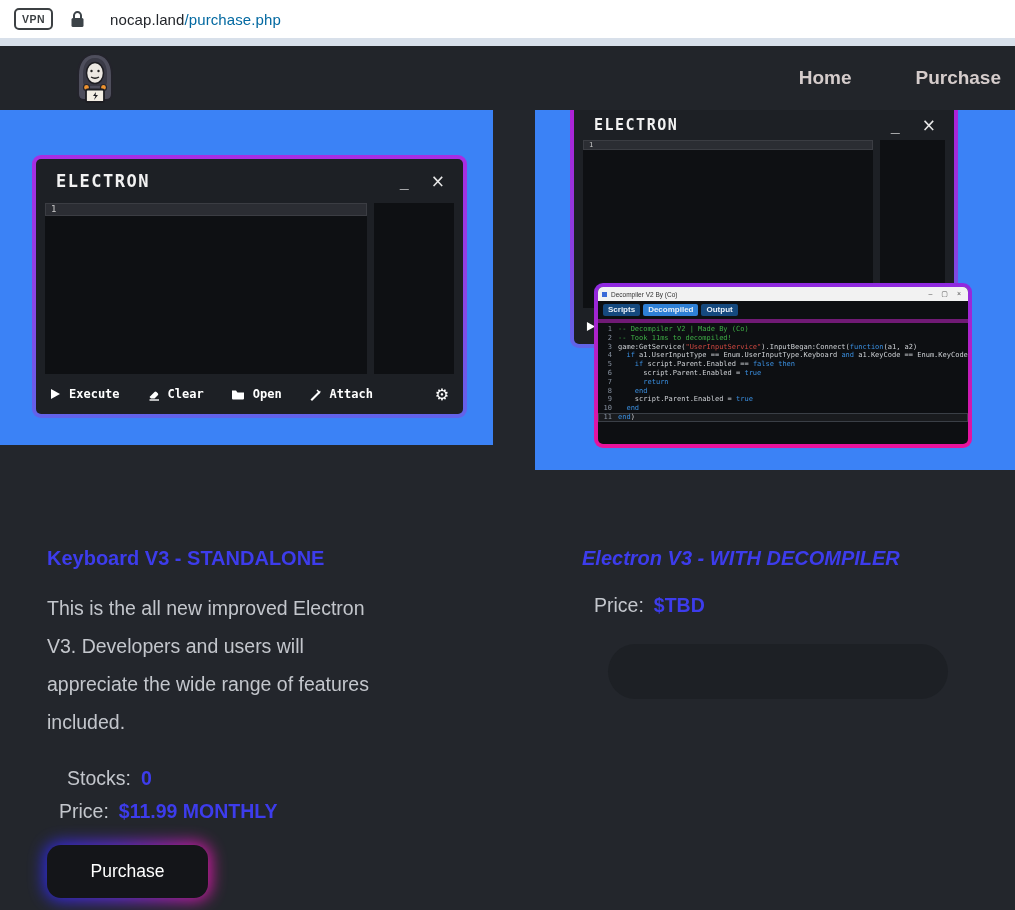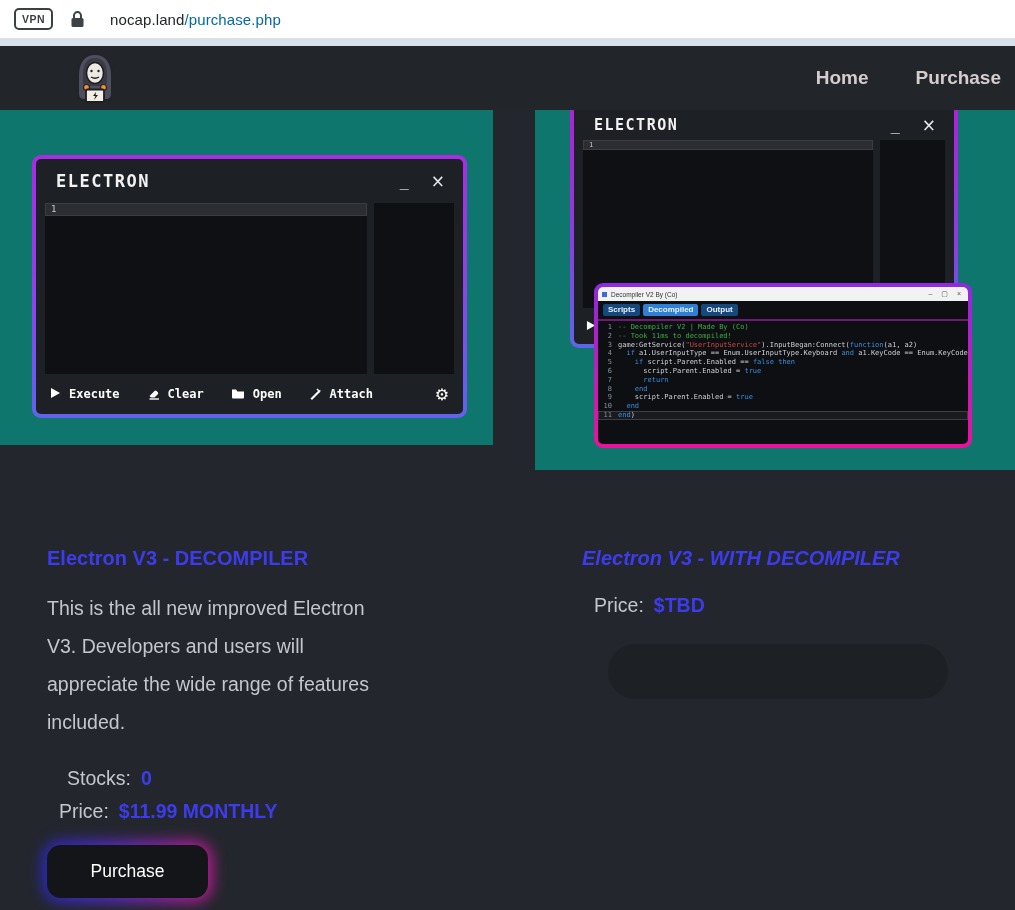--- a/index.html
+++ b/index.html
@@ -12,29 +12,29 @@
                color:#3c4043; padding:3px 6px; letter-spacing:.5px; }
   .lock-wrap { margin-left:17px; display:flex; align-items:center; }
   .url-text { margin-left:25px; font-size:15px; letter-spacing:.1px; }
   .url-host { color:#23262b; }
   .url-path { color:#0369a1; }
   .chrome-strip { height:8px; background:#d8e0ea; }
 
   
   .navbar { height:64px; background:#22252a; display:flex; align-items:center; padding:0 14px 0 70px; }
   .logo { display:flex; align-items:center; }
-  .nav-links { margin-left:auto; display:flex; gap:47px; }
+  .nav-links { margin-left:auto; display:flex; gap:64px; }
   .nav-link { color:#d5cccb; font-size:19px; font-weight:bold; cursor:pointer; }
 
   
   .content { display:flex; align-items:flex-start; background:#23262c; height:800px; }
   .col { }
   .col-left  { width:493px; }
   .col-right { width:480px; margin-left:42px; }
-  .img-panel { background:#0f766e; position:relative; overflow:hidden;text-decoration:underline; }
+  .img-panel { background:#3b82f6; position:relative; overflow:hidden;text-decoration:underline; }
   .img-panel-left  { height:335px; }
   .img-panel-right { height:360px; }
 
   
   .ew-wrap1 { position:absolute; left:32px; top:45px; width:435px; height:263px; padding:4px;
               border-radius:9px; background:linear-gradient(180deg,#a92ce2 0%,#8b46e6 55%,#6163ea 100%); }
   .ew-wrap2 { position:absolute; left:35px; top:-14px; width:388px; height:252px; padding:4px;
               border-radius:9px; background:linear-gradient(180deg,#b21fd6 0%,#8a3fe0 60%,#5f65e8 100%); }
   .ew { background:#1d2025; border-radius:5px; height:100%; display:flex; flex-direction:column;
         font-family:"DejaVu Sans Mono", monospace; }
@@ -52,34 +52,34 @@
   .ew-wrap1 .ew-editor { width:322px; }
   .ew-wrap2 .ew-editor { width:290px; }
   .ew-linestrip { background:#2b2d33; border:1px solid #3b3d43; color:#c9c9c9; padding-left:5px; }
   .ew-wrap1 .ew-linestrip { height:13px; font-size:9px; line-height:11px; }
   .ew-wrap2 .ew-linestrip { height:10px; font-size:7px; line-height:9px; }
   .ew-editarea { flex:1; background:#0e1013; }
   .ew-panel { flex:1; background:#0e1013; }
   .ew-toolbar { display:flex; align-items:center; color:#ffffff; font-weight:bold; }
   .ew-wrap1 .ew-toolbar { height:40px; padding:0 14px; gap:27px; font-size:12px; }
   .ew-wrap2 .ew-toolbar { height:36px; padding:0 12px; gap:22px; font-size:11px; }
-  .ew-tool { display:flex; align-items:flex-start; gap:8px; }
+  .ew-tool { display:flex; align-items:center; gap:8px; }
   .ew-gear { margin-left:auto; color:#ffffff; font-family:"DejaVu Sans", sans-serif; }
   .ew-wrap1 .ew-gear { font-size:16px; }
   .ew-wrap2 .ew-gear { font-size:14px; }
 
   
   .dc-wrap { position:absolute; left:59px; top:173px; width:378px; height:165px; padding:4px;
              border-radius:9px; background:linear-gradient(180deg,#8f2ae0 0%,#ea129b 100%); }
   .dc { background:#0d0f12; border-radius:5px; height:100%; display:flex; flex-direction:column; overflow:hidden; }
   .dc-titlebar { height:14px; background:#f2f2f2; display:flex; align-items:center; padding:0 7px 0 4px; }
   .dc-ticon { width:5px; height:5px; background:#3a6ad8; margin-right:4px; }
   .dc-title { font-size:6.5px; color:#333; }
   .dc-wbtns { margin-left:auto; display:flex; gap:9px; font-size:7px; color:#555; }
-  .dc-tabs { display:flex; gap:3px; padding:3px 0 3px 5px; border-bottom:2px solid #701a75;text-align:center; }
+  .dc-tabs { display:flex; gap:3px; padding:3px 0 3px 5px; border-bottom:4px solid #701a75;text-align:center; }
   .dc-tab { font-size:8px; font-weight:bold; color:#eaf1f8; background:#15497e; padding:1px 5px 2px; border-radius:2px; }
   .dc-tab.active { background:#2e80d6; }
   .dc-code { flex:1; font-family:"DejaVu Sans Mono", monospace; font-size:7px; line-height:8.8px;
              padding-top:2px; white-space:pre; }
   .dc-line { display:flex; }
   .dc-line.cur { background:rgba(255,255,255,0.05); box-shadow:0 0 0 1px #3a3f46 inset; }
   .dc-ln { width:14px; text-align:right; margin-right:6px; color:#8892a0; flex:none; }
   .tok-com { color:#3faf46; } .tok-str { color:#cf4840; }
   .tok-kw  { color:#3a8fe0; } .tok-pln { color:#cfd2d6; }
 
@@ -193,21 +193,21 @@
                   <path d="M8 2 l3 3" stroke="#fff" stroke-width="1.4"></path>
                 </svg>
               <span>Attach</span>
             </span>
             <span class="ew-gear">⚙</span>
           </div>
         </div>
       </div>
     </div>
     <div class="product-text">
-      <h2 class="product-title">Electron V3 - DECOMPILER</h2>
+      <h2 class="product-title">Keyboard V3 - STANDALONE</h2>
       <p class="product-desc">This is the all new improved Electron
 V3. Developers and users will
 appreciate the wide range of features
 included.</p>
       <div class="info-line stock-line">
         <span>Stocks:</span><span class="info-value">0</span>
       </div>
       <div class="info-line price-line">
         <span>Price:</span><span class="info-value">$11.99 MONTHLY</span>
       </div>

